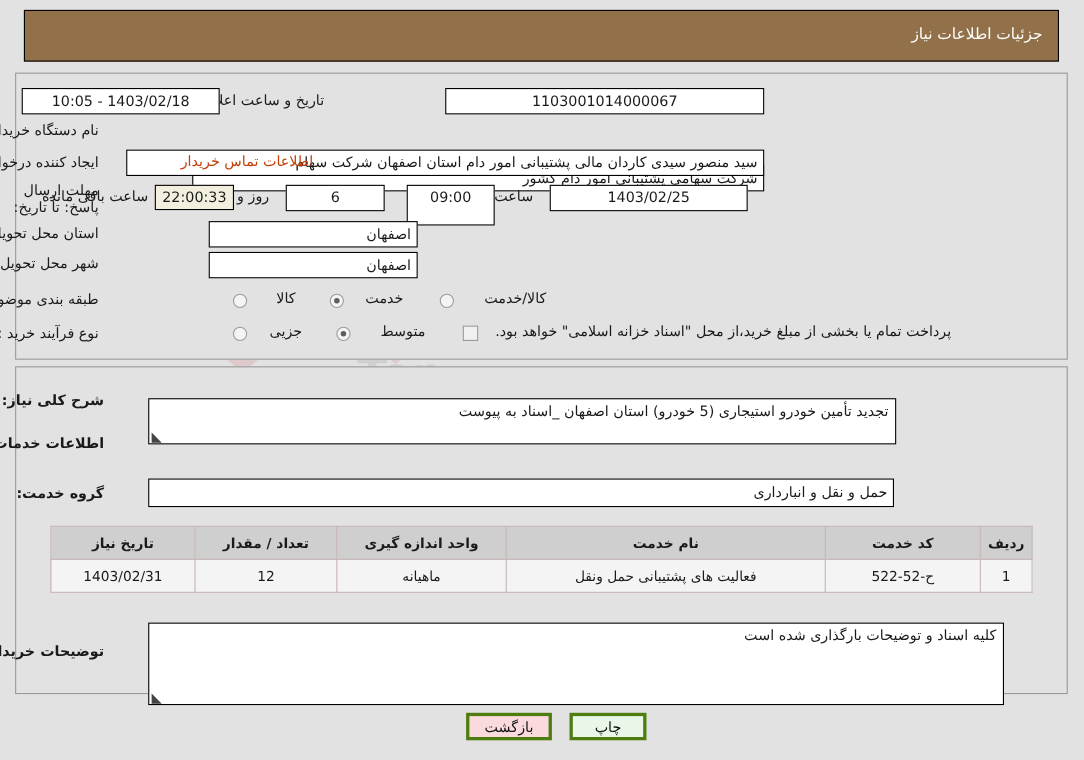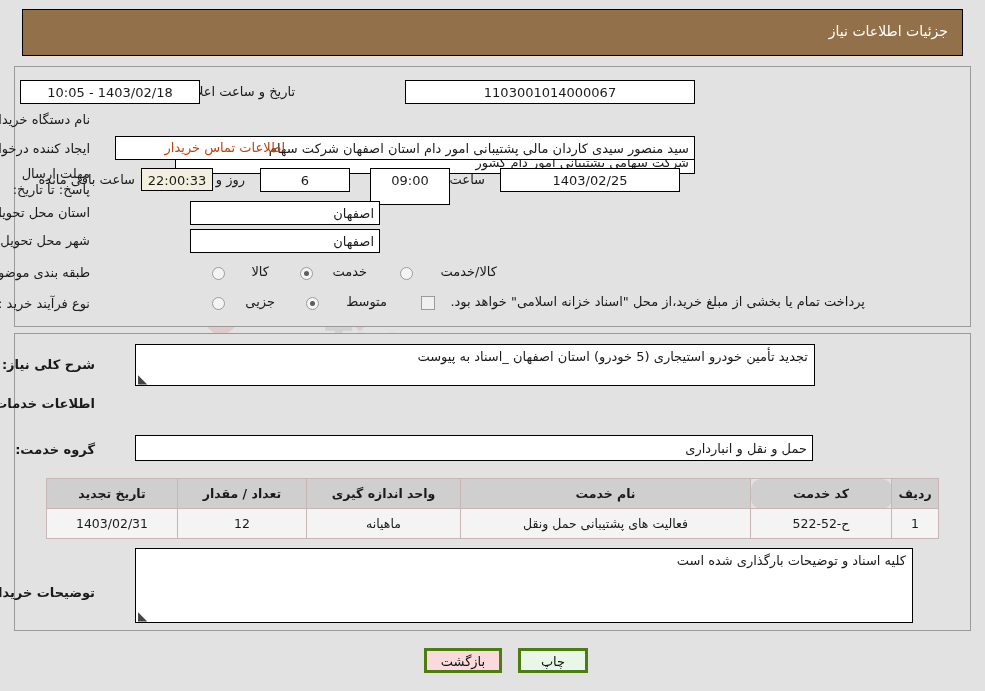--- a/index.html
+++ b/index.html
@@ -179,20 +179,21 @@
   .ta {
     position: absolute;
     box-sizing: border-box;
     background: #ffffff;
     border: 1px solid #000;
     font-size: 13px;
     color: #1a1a1a;
     padding: 4px 6px;
     z-index: 12;
     overflow: hidden;
+    margin-top: 18px;
   }
   .ta .grip {
     position: absolute;
     left: 2px;
     bottom: 0px;
     width: 12px; height: 12px;
     color: #444;
     font-size: 12px;
     line-height: 12px;
     transform: scaleX(-1);
@@ -312,25 +313,25 @@
 
   <div class="lbl b" style="right:890px; top:396px;">اطلاعات خدمات مورد نیاز</div>
 
   <div class="lbl b" style="right:890px; top:442px;">گروه خدمت:</div>
   <div class="fld clip-l" style="right:172px; top:435px; width:678px; height:26px; line-height:21px;">حمل و نقل و انبارداری</div>
 
   <table class="tbl">
     <thead>
       <tr>
         <th style="width:38px;margin-left:41px;">ردیف</th>
-        <th style="width:132px;border-radius:10px;">کد خدمت</th>
+        <th style="width:132px;">کد خدمت</th>
         <th>نام خدمت</th>
         <th style="width:145px;">واحد اندازه گیری</th>
         <th style="width:120px;">تعداد / مقدار</th>
-        <th style="width:122px;">تاریخ تجدید</th>
+        <th style="width:122px;">تاریخ نیاز</th>
       </tr>
     </thead>
     <tbody>
       <tr>
         <td>1</td>
         <td>ح-52-522</td>
         <td>فعالیت های پشتیبانی حمل ونقل</td>
         <td>ماهیانه</td>
         <td>12</td>
         <td>1403/02/31</td>

